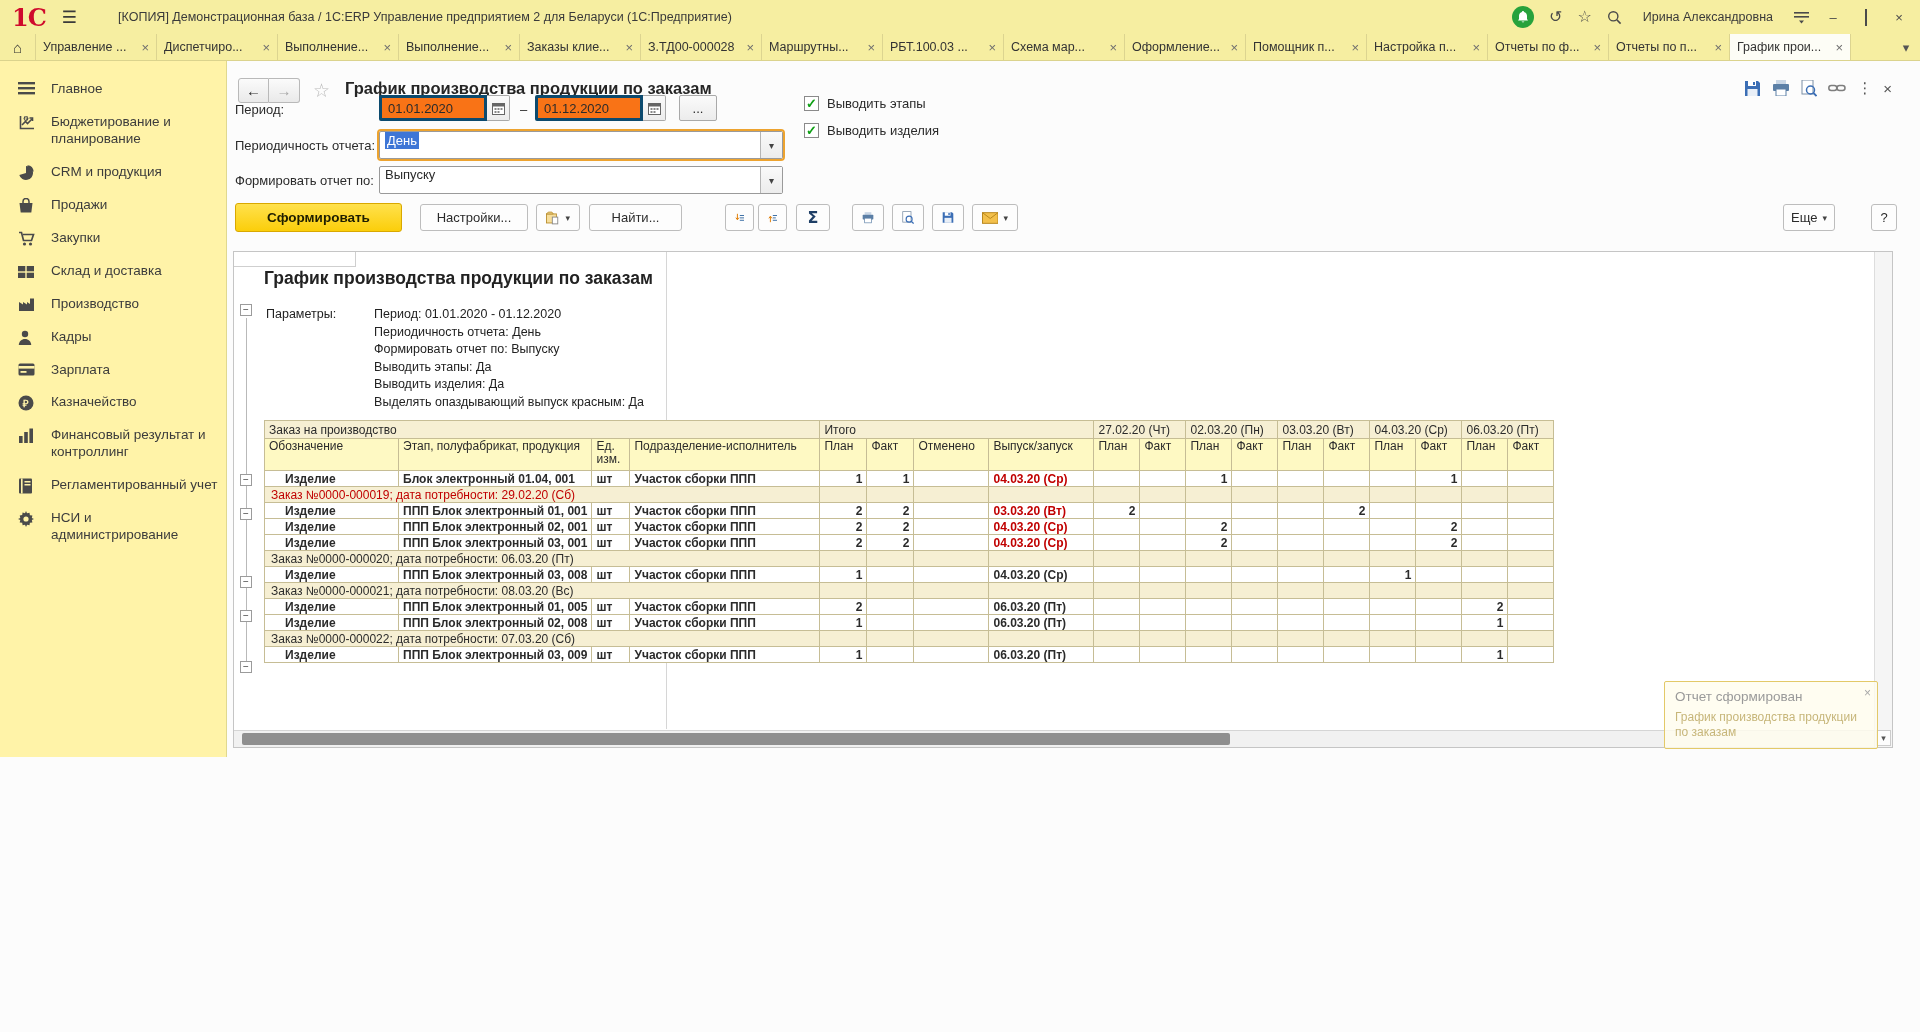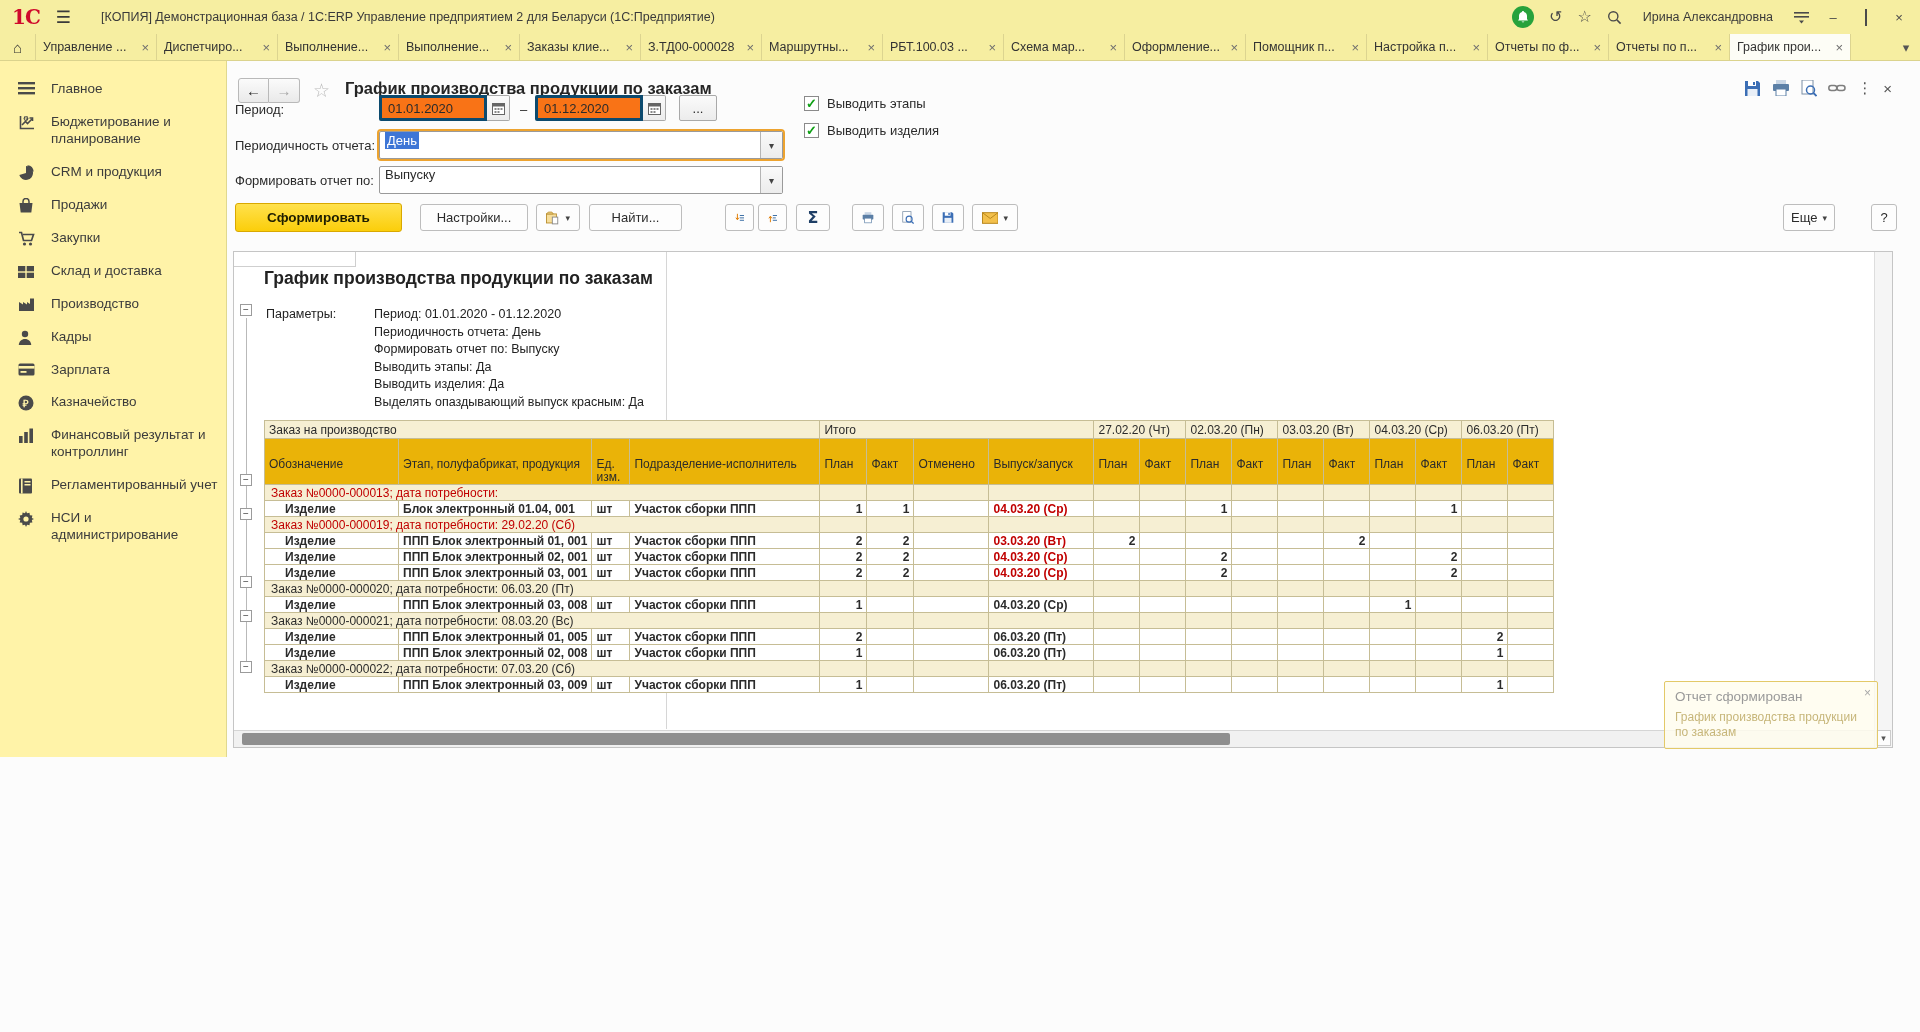--- a/index.html
+++ b/index.html
@@ -1,23 +1,23 @@
 <!DOCTYPE html>
 <html><head>
 <meta charset="utf-8">
 <style>
 *{box-sizing:border-box;margin:0;padding:0}
 html,body{width:1920px;height:1032px;overflow:hidden}
 body{font-family:"Liberation Sans",sans-serif;background:#FCFCFC;color:#2B2B2B;font-size:13px}
 svg{display:block}
 
 .titlebar{height:34px;background:#F6EEA1;display:flex;align-items:center;padding:0 12px;gap:16px}
-.logo{color:#CF0A2C;font-weight:bold;font-size:20px;font-family:"DejaVu Serif",serif;letter-spacing:-1px}
+.logo{color:#CF0A2C;font-weight:bold;font-size:24px;font-family:"DejaVu Serif",serif;letter-spacing:-1px}
 .menu-glyph{font-size:17px;color:#3A3A3A;cursor:pointer}
-.app-title{font-size:12.5px;color:#3A3A3A;margin-left:14px;white-space:nowrap}
+.app-title{font-size:12.5px;color:#3A3A3A;margin-left:25px;white-space:nowrap}
 .tb-right{margin-left:auto;display:flex;align-items:center;gap:15px}
 .bell{width:22px;height:22px;border-radius:50%;background:#27A23C;display:flex;align-items:center;justify-content:center}
 .tb-ic{color:#4A4A4A;font-size:16px;line-height:1;cursor:pointer}
 .user-name{font-size:12.5px;color:#3A3A3A;margin:0 6px}
 .win-btn{color:#4A4A4A;font-size:13px;width:18px;text-align:center;cursor:pointer}
 .restore-box{width:11px;height:9px;border:1.5px solid #4A4A4A;margin-top:2px}
 
 .tabbar{height:27px;background:#F6EEA1;display:flex;align-items:stretch;border-bottom:1px solid #DBD38D}
 .home-tab{width:36px;display:flex;align-items:center;justify-content:center;border-right:1px solid #DCD490;font-size:15px;color:#333;cursor:pointer}
 .tab-strip{display:flex;flex:0 1 auto}
@@ -67,21 +67,21 @@
 .rtitle{position:absolute;left:30px;top:16px;font-size:17.5px;font-weight:bold;color:#222;white-space:nowrap}
 .params{position:absolute;left:32px;top:54px;font-size:12.5px;color:#222;line-height:17.5px;display:flex;gap:38px}
 .split-v{position:absolute;top:0;bottom:18px;width:1px;background:#D6D6D6;left:432px}
 .corner-box{position:absolute;left:0;top:0;width:122px;height:15px;border-right:1px solid #CFCFCF;border-bottom:1px solid #CFCFCF;background:#fff}
 .gutter-mark{position:absolute;width:12px;height:12px;border:1px solid #9B9B9B;background:#fff;font-size:10px;line-height:10px;text-align:center;color:#444;cursor:pointer}
 .tree-line{position:absolute;width:1px;background:#B9B9B9}
 
 table.rpt{position:absolute;left:30px;top:168px;border-collapse:collapse;table-layout:fixed;font-size:12px}
 .rpt td{border:1px solid #C6BD95;padding:0 4px;overflow:hidden;white-space:nowrap;height:16px;vertical-align:middle}
 .rpt tr.th td{background:#F6EFD3;height:18px}
-.rpt tr.th2 td{background:#eab308;height:32px;white-space:normal;line-height:13px;vertical-align:top;padding-top:19px}
+.rpt tr.th2 td{background:#fef9c3;height:32px;white-space:normal;line-height:13px;vertical-align:top;padding-top:1px}
 .rpt tr.gr td{background:#F6EFD3}
 .rpt tr.it td{background:#fff;font-weight:bold}
 .rpt td.des{padding-left:20px}
 .rpt td.num{text-align:right}
 .rpt td.pink{background:#FFBCC8}
 .rpt .red{color:#C00000}
 .rpt tr.gr td.gl{padding-left:6px}
 
 .hscroll{position:absolute;left:0;right:18px;bottom:0;height:17px;background:#F1F1F1;border-top:1px solid #D5D5D5}
 .hthumb{position:absolute;left:8px;top:2px;height:12px;width:988px;background:#8F8F8F;border-radius:2px}
@@ -561,37 +561,20 @@
                 <td>Факт</td>
                 <td>План</td>
                 <td>Факт</td>
                 <td>План</td>
                 <td>Факт</td>
                 <td>План</td>
                 <td>Факт</td>
                 <td>План</td>
                 <td>Факт</td>
               </tr>
-              <tr class="gr">
-      <td colspan="4" class="gl red">Заказ №0000-000013; дата потребности:</td>
-                <td></td>
-                <td></td>
-                <td></td>
-                <td></td>
-                <td></td>
-                <td></td>
-                <td></td>
-                <td></td>
-                <td></td>
-                <td></td>
-                <td></td>
-                <td></td>
-                <td></td>
-                <td></td>
-              </tr>
               <tr class="it">
       <td class="des">Изделие</td>
       <td>Блок электронный 01.04, 001</td>
       <td>шт</td>
       <td>Участок сборки ППП</td>
       <td class="num">1</td>
       <td class="num">1</td>
       <td class=""></td>
       <td class="rel red">04.03.20 (Ср)</td>
                 <td class="num"></td>

